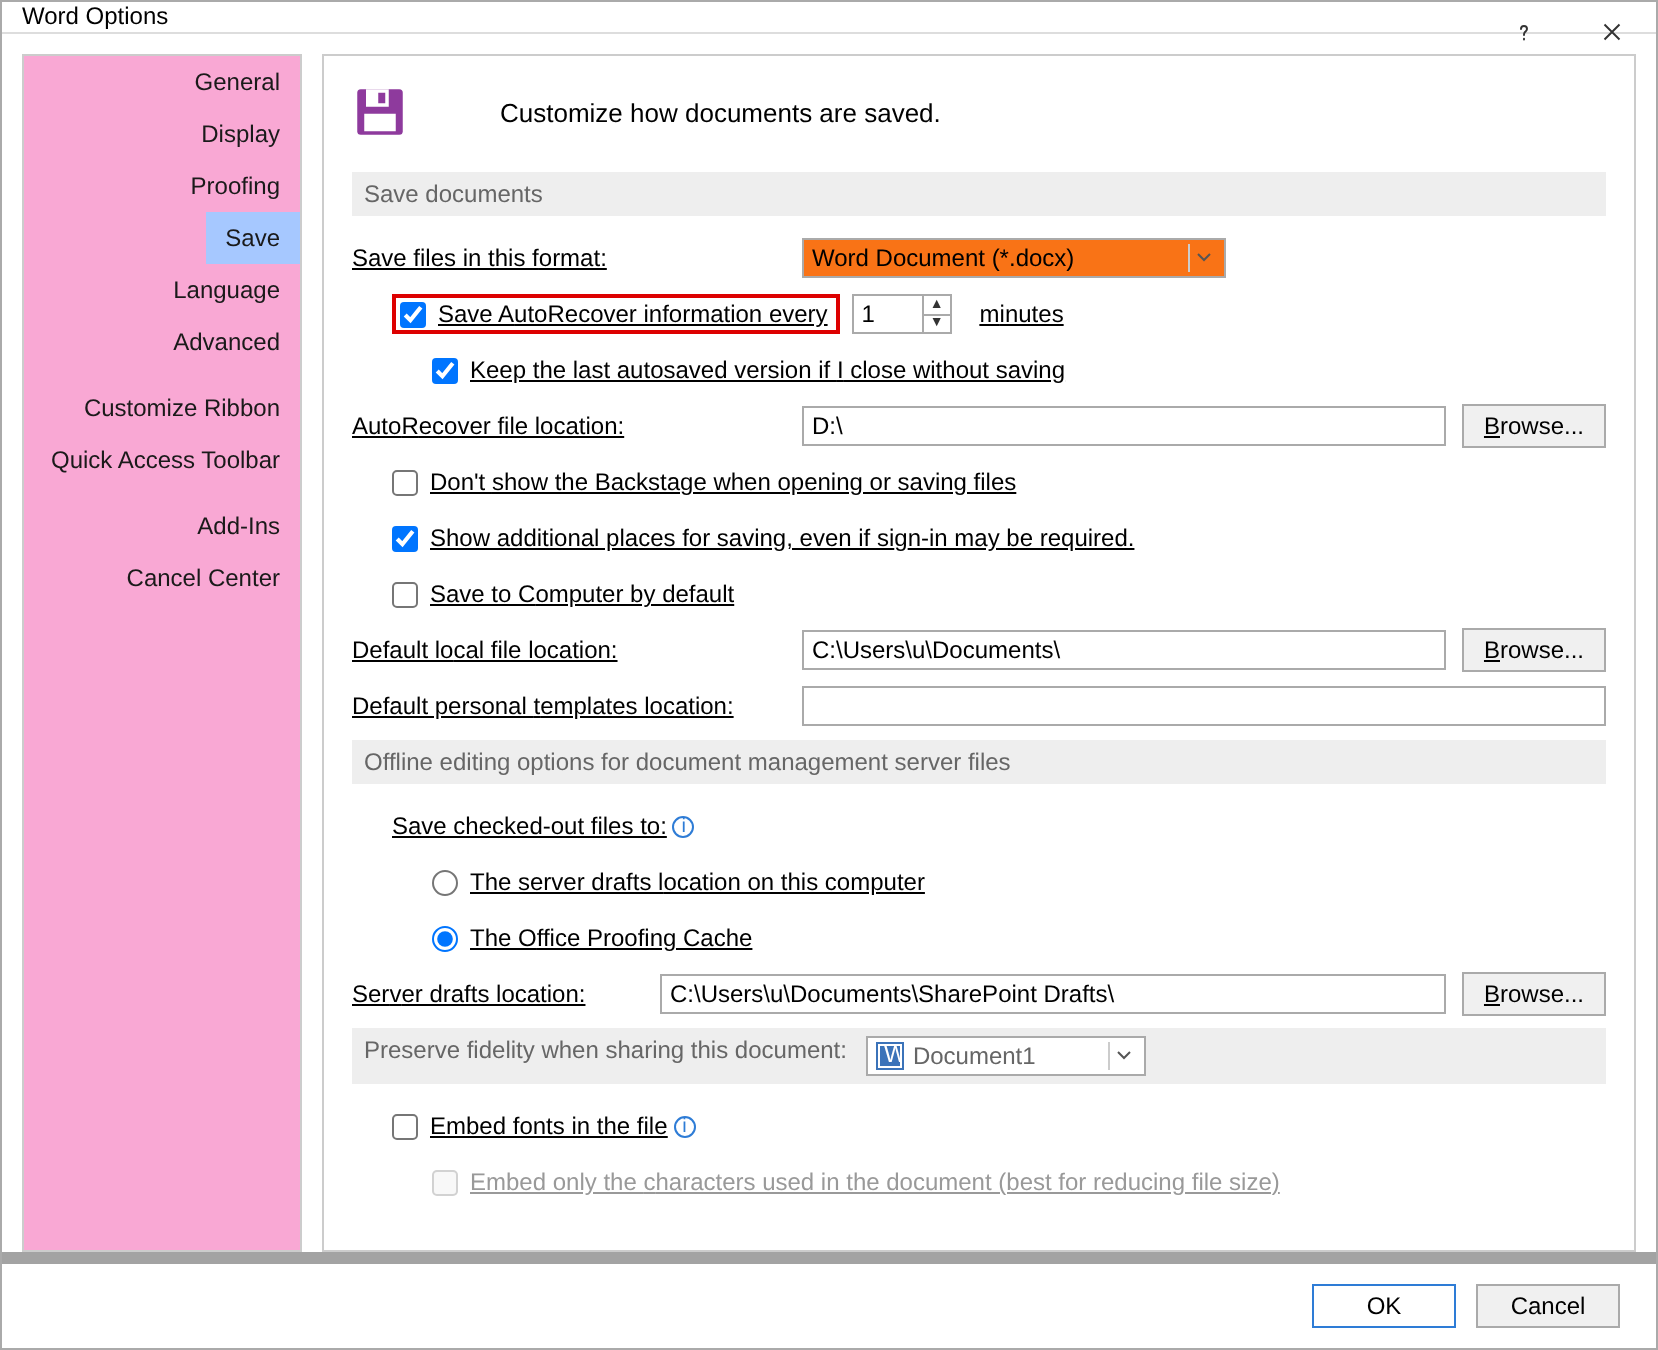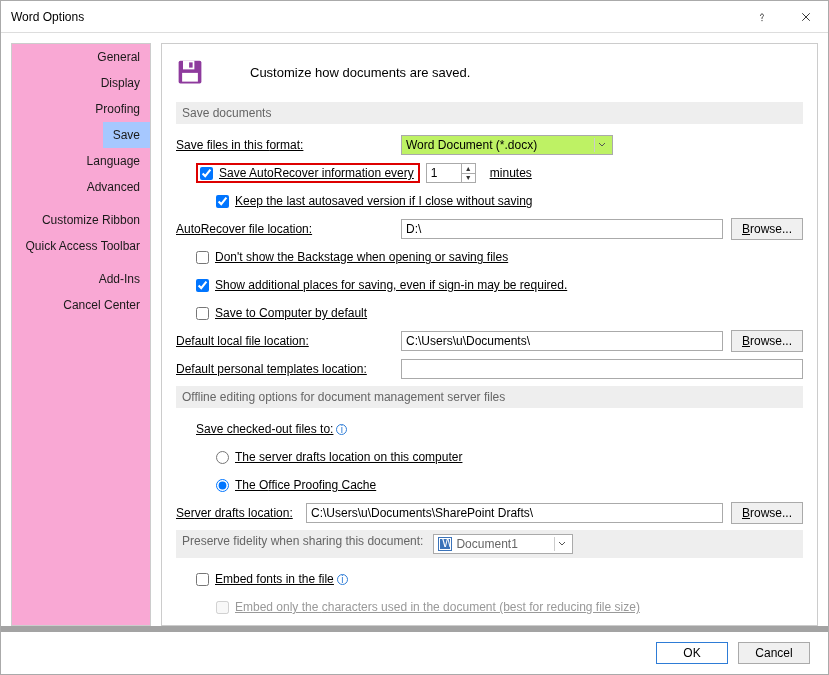--- a/index.html
+++ b/index.html
@@ -1,38 +1,38 @@
 <!DOCTYPE html>
 <html><head>
 <meta charset="utf-8">
 <style>
 * { box-sizing: border-box; font-family: "Segoe UI", Tahoma, sans-serif; font-size: 12px; }
 body { margin: 0; background: #fff; }
 .dialog { width: 829px; height: 675px; border: 1px solid #aaa; display: flex; flex-direction: column; }
-.titlebar { height: 32px; border-bottom: 1px solid #ddd; display: flex; align-items: center; padding: 0 0 0 10px; }
+.titlebar { height: 16px; border-bottom: 1px solid #ddd; display: flex; padding: 0 0 0 10px; }
 .titlebar .title { flex: 1; font-size: 12px; }
 .tbtn { width: 44px; height: 30px; display: flex; align-items: center; justify-content: center; color: #333; }
 .tbtn svg { width: 12px; height: 12px; }
 .body { flex: 1; padding: 10px 10px 0 10px; display: flex; gap: 10px; overflow: hidden; }
 .sidebar { width: 140px; border: 1px solid #ccc; background: #f9a8d4; display: flex; flex-direction: column; padding-top: 0; align-items: flex-end; }
 .sidebar-item { padding: 6px 10px; color: #1a1a1a; cursor: default; }
 .sidebar-item.selected { background: #a6c8ff; }
 .sidebar-sep { height: 1px; background: #ddd; margin: 3px 6px; }
 .content { flex: 1; border: 1px solid #ccc; padding: 14px 14px 10px 14px; overflow: auto; position: relative; }
 .header-row { display: flex; align-items: center; gap: 14px; margin-bottom: 16px; }
 .header-icon { width: 28px; height: 28px; }
 .header-text { color: #000000; font-size: 13px; margin-left: 32px; }
 .section-title { background: #eee; color: #666; padding: 4px 6px; margin: 6px 0 10px 0; font-size: 12px; }
 .row { display: flex; align-items: center; margin: 6px 0; min-height: 22px; }
 .row label.lbl { white-space: nowrap; text-decoration: underline; }
 .chk { margin: 0 6px 0 0; }
 .indent1 { padding-left: 20px; }
 .indent2 { padding-left: 40px; }
 .txt { border: 1px solid #aaa; height: 20px; padding: 1px 4px; background: #fff; }
-.sel { border: 1px solid #aaa; height: 20px; padding: 0 4px 0 4px; background: #bef264; display: inline-flex; align-items: center; justify-content: space-between; }
+.sel { border: 1px solid #aaa; height: 20px; padding: 0 4px 0 4px; background: #f97316; display: inline-flex; align-items: center; justify-content: space-between; }
 .sel .chev { width: 14px; height: 14px; display: flex; align-items: center; justify-content: center; border-left: 1px solid #ccc; margin-left: 6px; }
 .spin { display: inline-flex; border: 1px solid #aaa; height: 20px; }
 .spin input { border: none; width: 34px; padding: 0 4px; font-size: 12px; }
 .spin .spbtns { display: flex; flex-direction: column; width: 14px; }
 .spin .spb { flex: 1; display: flex; align-items: center; justify-content: center; border-left: 1px solid #aaa; font-size: 7px; line-height: 1; color: #333; }
 .spin .spb:first-child { border-bottom: 1px solid #aaa; }
 .btn { border: 1px solid #aaa; background: #f0f0f0; height: 22px; padding: 0 8px; width: 72px; text-align: center; line-height: 20px; }
 .btns-footer { height: 48px; border-top: 6px solid #a3a3a3; display: flex; align-items: center; justify-content: flex-end; padding: 0 18px; gap: 10px; }
 .btn.primary { border: 1px solid #2e7cd6; background: #fff; width: 72px; }
 .radio { margin: 0 6px 0 0; }
@@ -170,21 +170,21 @@
         <input type="radio" class="radio" name="co" style="">
         <label class="lbl"><span>The server drafts </span><u>l</u><span>ocation on this computer</span></label>
       </div>
       <div class="row indent2">
         <input type="radio" class="radio" name="co" checked="" style="">
         <label class="lbl"><span>The </span><u>O</u><span>ffice Proofing Cache</span></label>
       </div>
 
       <div class="row">
         <label class="lbl" style="width:130px"><span>Ser</span><u>v</u><span>er drafts location:</span></label>
-        <input class="txt" style="flex: 1 1 0%;" value="C:\Users\u\Documents\SharePoint Drafts\">
+        <input class="txt" style="flex: 1 1 0%; margin-left: 24px;" value="C:\Users\u\Documents\SharePoint Drafts\">
         <span style="width:8px"></span>
         <div class="btn"><u>B</u>rowse...</div>
       </div>
 
       <div class="section-title" style="display:flex;align-items:flex-start;gap:10px">
         <span>Preserve fidelity when sharing this document:</span>
         <span class="sel" style="background:#fff;width:140px">
           <span style="display:inline-flex;align-items:center">
               <span class="wicon">
                 <svg viewBox="0 0 10 10">

